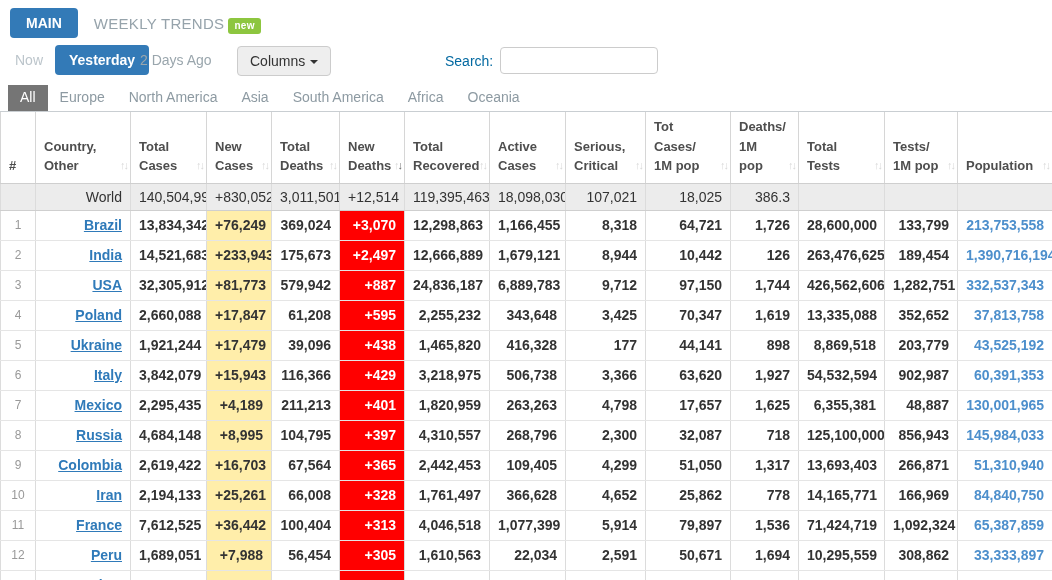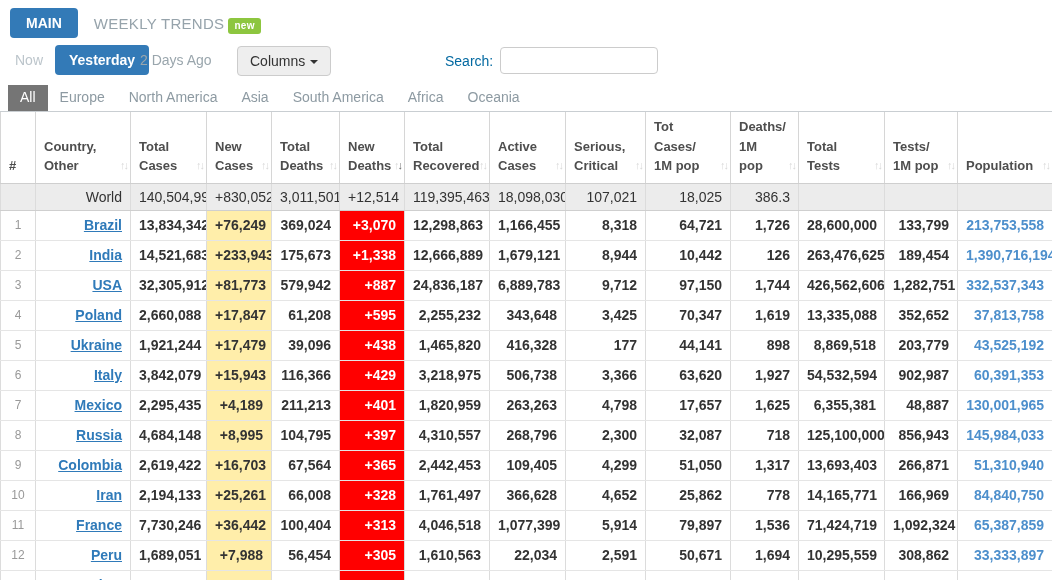--- a/index.html
+++ b/index.html
@@ -164,21 +164,21 @@
           <td class="c-total_tests">28,600,000</td>
           <td class="c-tests_1m_pop">133,799</td>
           <td class="c-population"><a>213,753,558</a></td>
         </tr>
         <tr>
           <td class="c-rank">2</td>
           <td class="c-country"><a class="clink">India</a></td>
           <td class="c-total_cases">14,521,683</td>
           <td class="c-new_cases">+233,943</td>
           <td class="c-total_deaths">175,673</td>
-          <td class="c-new_deaths">+1,338</td>
+          <td class="c-new_deaths">+2,497</td>
           <td class="c-total_recovered">12,666,889</td>
           <td class="c-active_cases">1,679,121</td>
           <td class="c-serious_critical">8,944</td>
           <td class="c-tot_cases_1m_pop">10,442</td>
           <td class="c-deaths_1m_pop">126</td>
           <td class="c-total_tests">263,476,625</td>
           <td class="c-tests_1m_pop">189,454</td>
           <td class="c-population"><a>1,390,716,194</a></td>
         </tr>
         <tr>
@@ -305,21 +305,21 @@
           <td class="c-serious_critical">4,652</td>
           <td class="c-tot_cases_1m_pop">25,862</td>
           <td class="c-deaths_1m_pop">778</td>
           <td class="c-total_tests">14,165,771</td>
           <td class="c-tests_1m_pop">166,969</td>
           <td class="c-population"><a>84,840,750</a></td>
         </tr>
         <tr>
           <td class="c-rank">11</td>
           <td class="c-country"><a class="clink">France</a></td>
-          <td class="c-total_cases">7,730,246</td>
+          <td class="c-total_cases">7,612,525</td>
           <td class="c-new_cases">+36,442</td>
           <td class="c-total_deaths">100,404</td>
           <td class="c-new_deaths">+313</td>
           <td class="c-total_recovered">4,046,518</td>
           <td class="c-active_cases">1,077,399</td>
           <td class="c-serious_critical">5,914</td>
           <td class="c-tot_cases_1m_pop">79,897</td>
           <td class="c-deaths_1m_pop">1,536</td>
           <td class="c-total_tests">71,424,719</td>
           <td class="c-tests_1m_pop">1,092,324</td>

